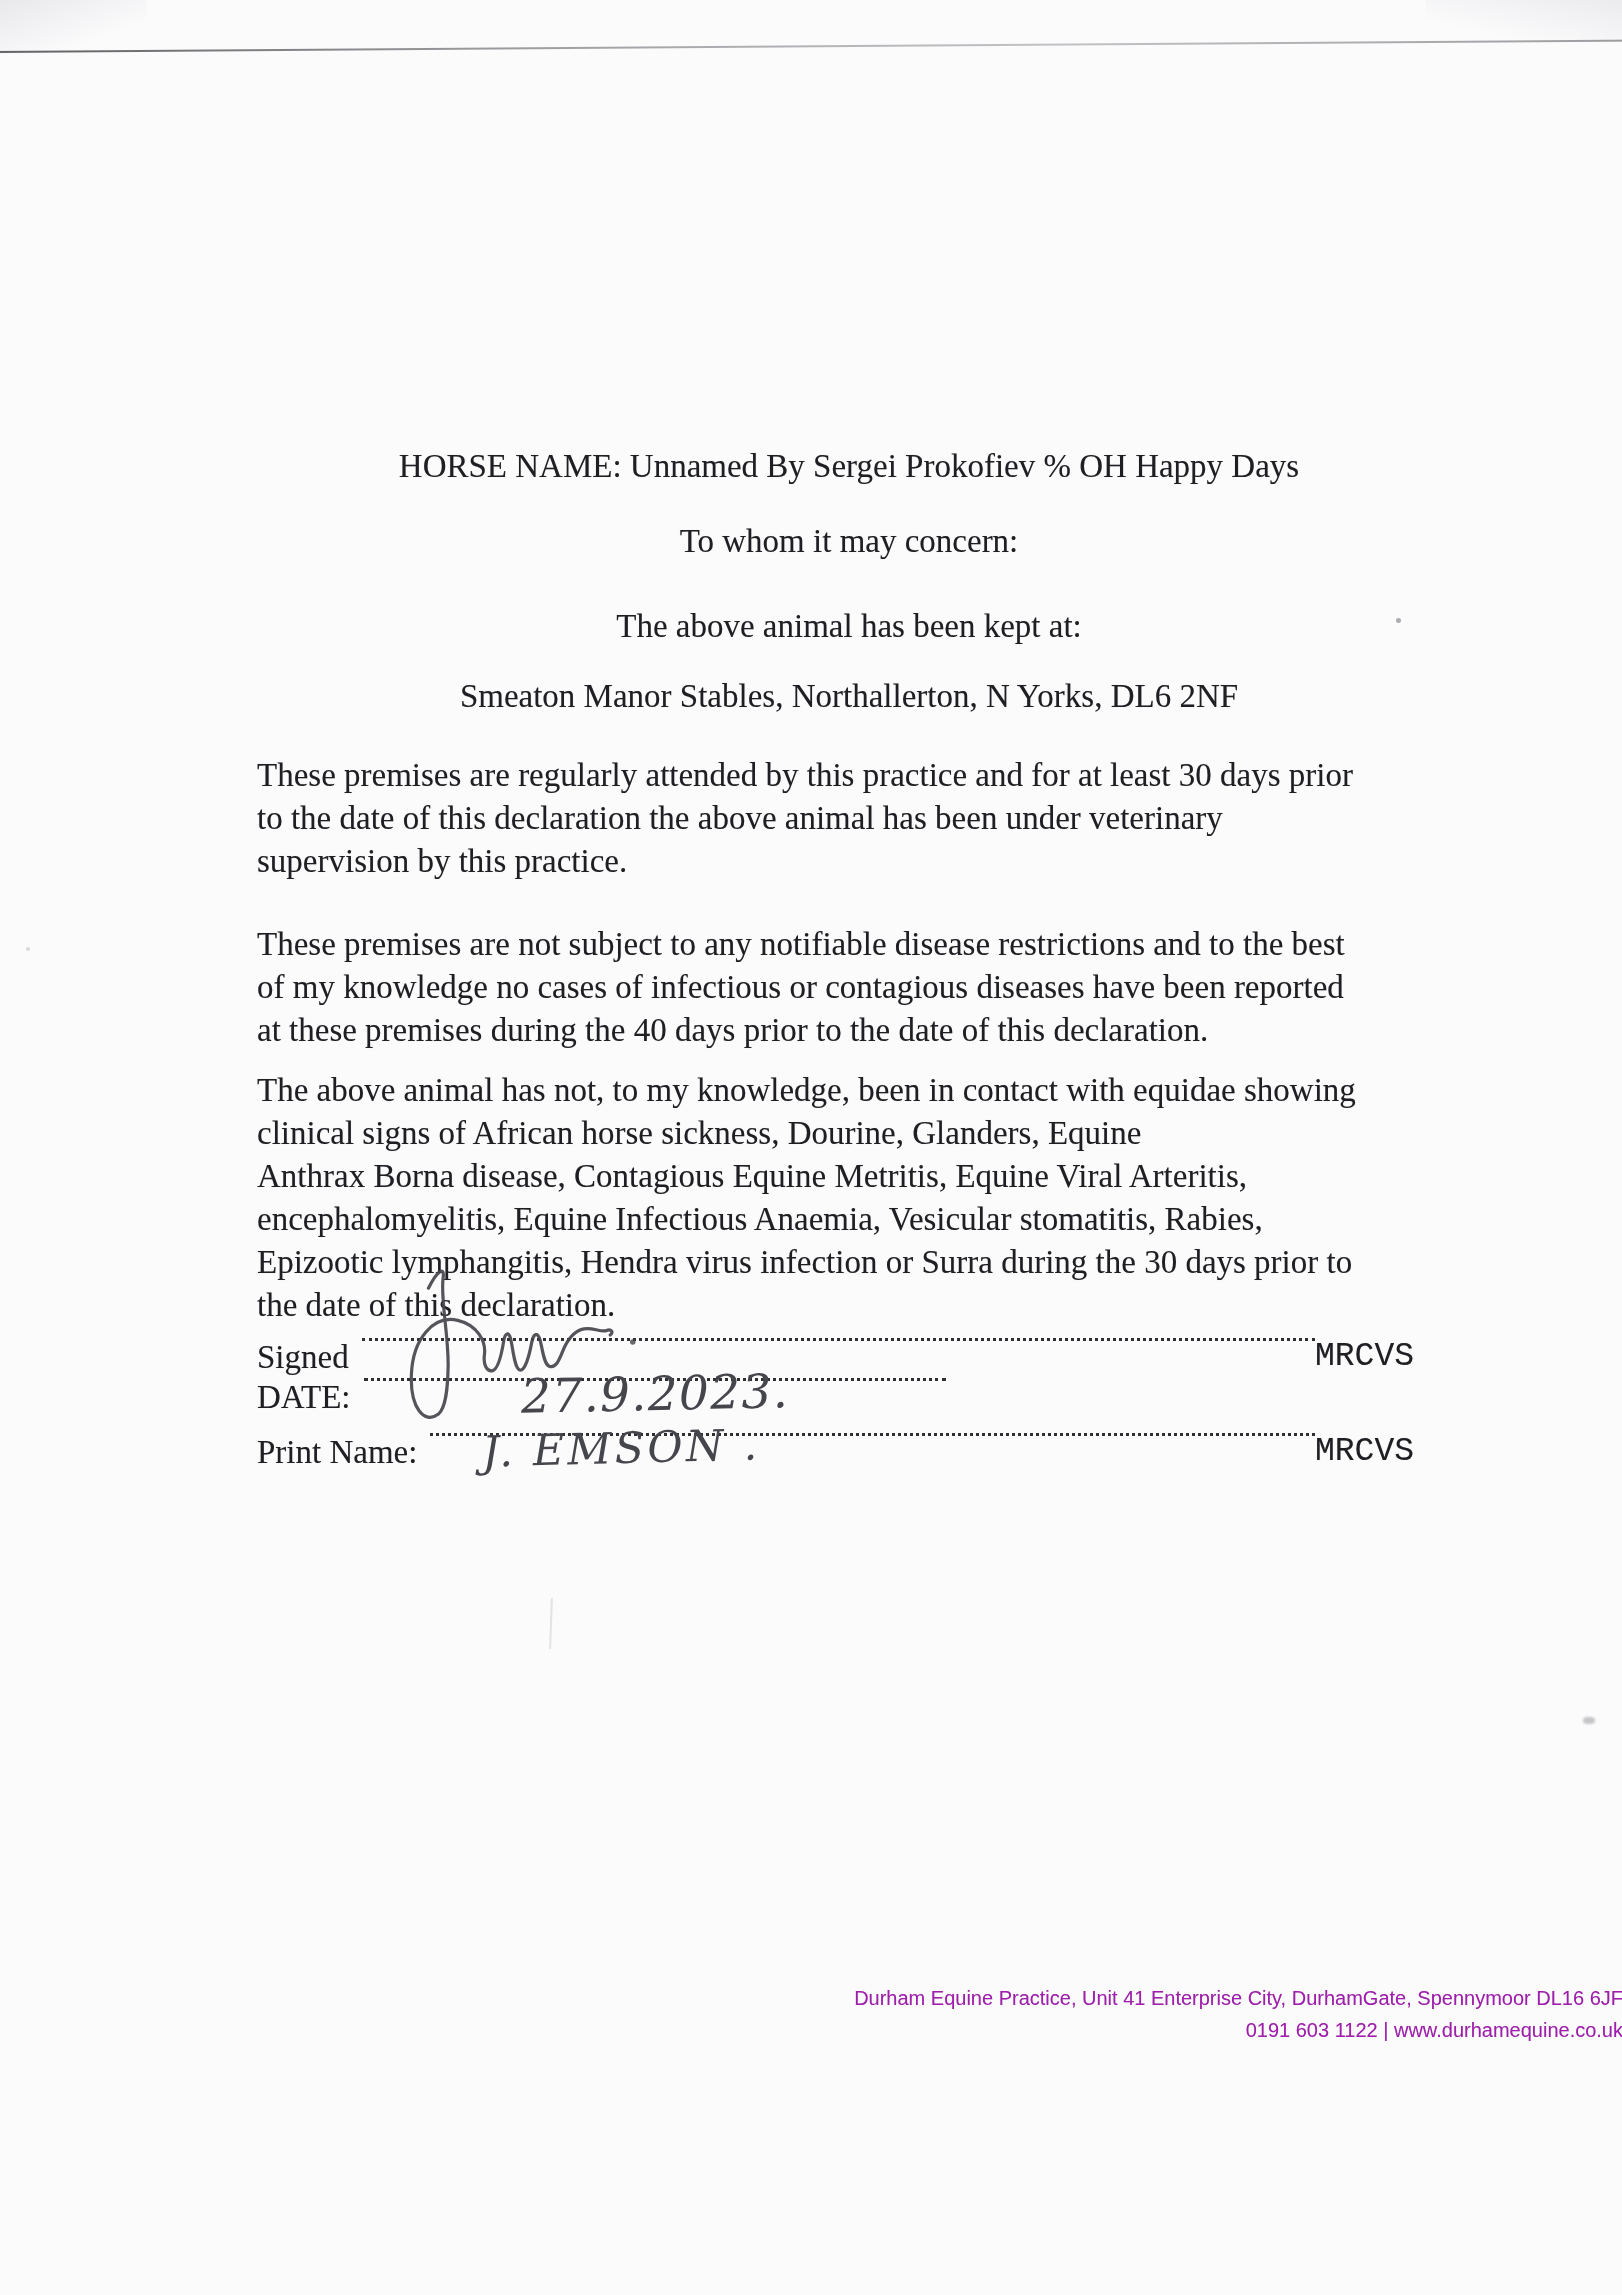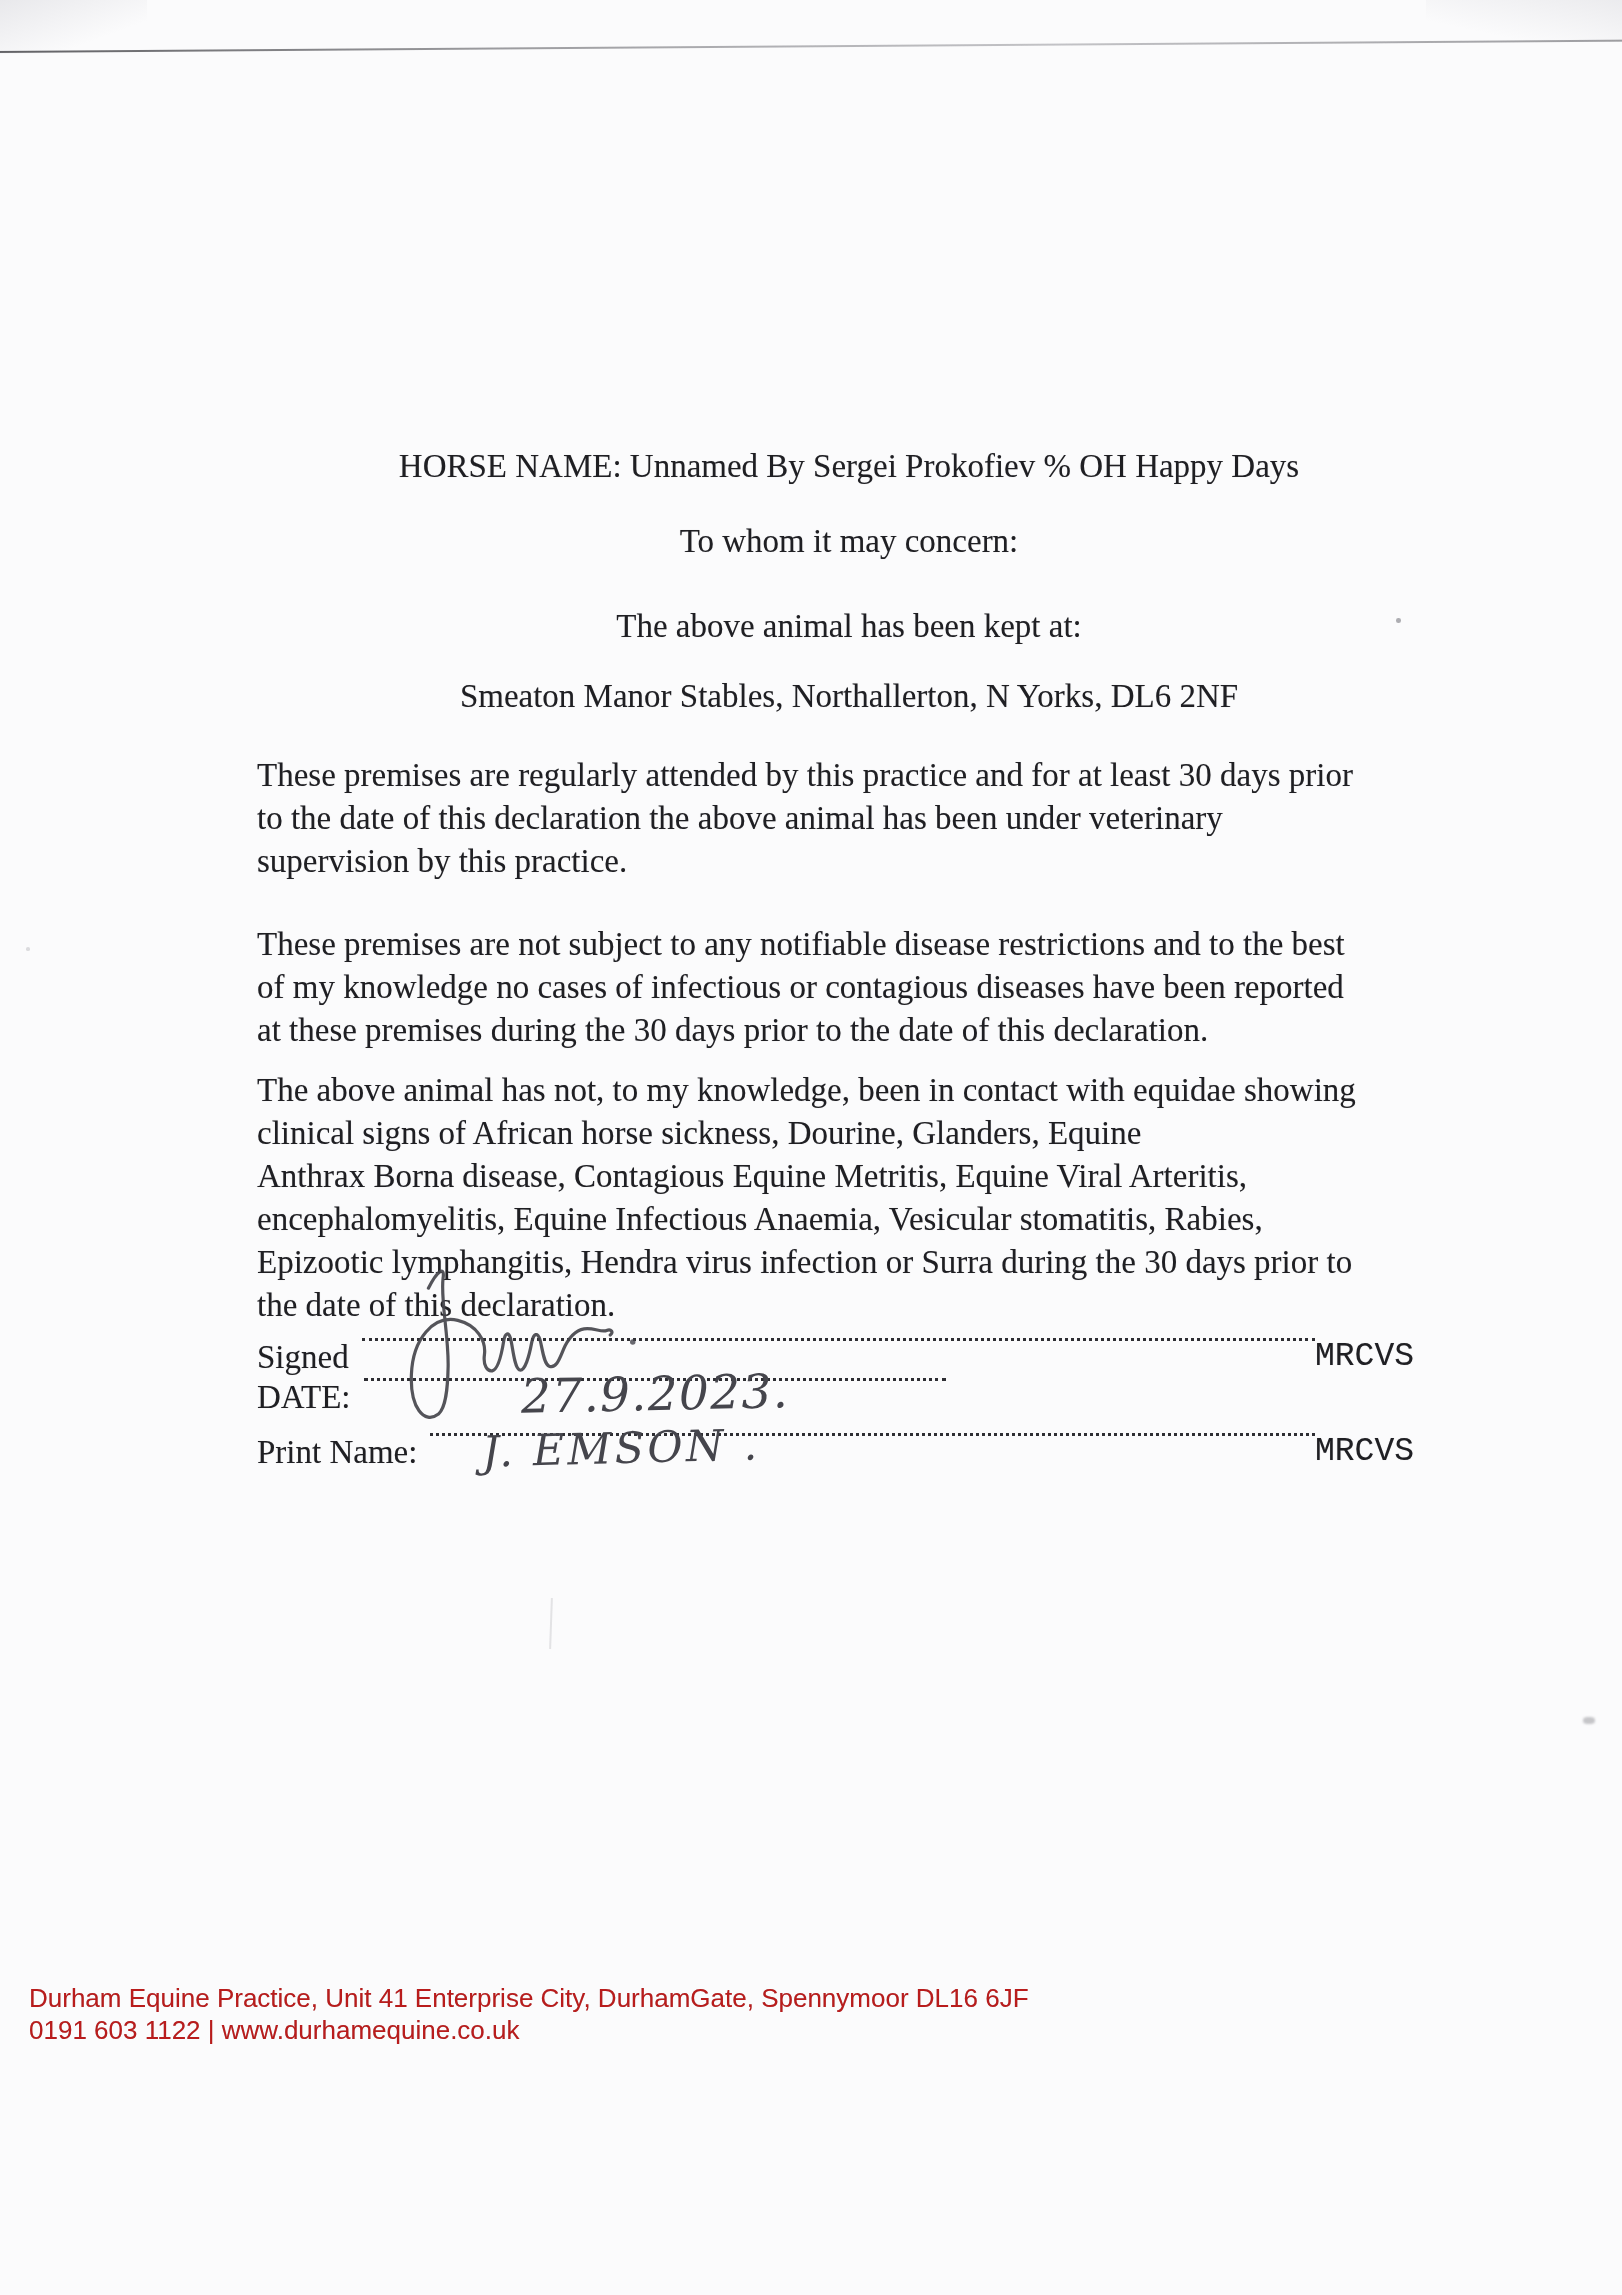--- a/index.html
+++ b/index.html
@@ -50,23 +50,23 @@
   .date-hw{
     left:521px;top:1366px;font-size:47px;letter-spacing:1.4px;
     transform:rotate(-1.2deg);
   }
   .name-hw{
     left:482px;top:1423px;font-size:43px;letter-spacing:3.2px;
     transform:rotate(-1.5deg);
   }
   .signature-svg{position:absolute;left:399px;top:1256px;width:248px;height:170px;}
   .footer{
-    position:absolute;left:29px;top:1982px;width:1594px;text-align:left;
+    position:absolute;left:29px;top:1982px;width:1594px;text-align:right;
     font-family:"Liberation Sans","DejaVu Sans",sans-serif;
-    font-size:26px;line-height:32px;color:#b91c1c;
+    font-size:20px;line-height:32px;color:#a21caf;
     text-shadow:0 0 0.5px rgba(46,46,51,.25);
   }
   .scan-edge-line{
     position:absolute;left:-5.5px;top:51px;width:1639px;height:1.8px;
     background:linear-gradient(90deg,#46464a 0%,#5c5c60 10%,#8a8a8e 30%,#a8a8ac 50%,#b9b9bd 65%,#a2a2a6 82%,#8d8d91 100%);
     transform:rotate(-0.40deg);transform-origin:left center;
     border-radius:0.9px;opacity:.85;filter:blur(0.3px);
   }
   .shade-tl{
     position:absolute;left:0;top:0;width:147px;height:54px;
@@ -105,21 +105,21 @@
 
   <div class="para" style="top:754px">
     <div>These premises are regularly attended by this practice and for at least 30 days prior</div>
     <div>to the date of this declaration the above animal has been under veterinary</div>
     <div>supervision by this practice.</div>
   </div>
 
   <div class="para" style="top:923px">
     <div>These premises are not subject to any notifiable disease restrictions and to the best</div>
     <div>of my knowledge no cases of infectious or contagious diseases have been reported</div>
-    <div>at these premises during the 30 days prior to the date of this declaration.</div>
+    <div>at these premises during the 40 days prior to the date of this declaration.</div>
   </div>
 
   <div class="para" style="top:1069px">
     <div>The above animal has not, to my knowledge, been in contact with equidae showing</div>
     <div>clinical signs of African horse sickness, Dourine, Glanders, Equine</div>
     <div>Anthrax Borna disease, Contagious Equine Metritis, Equine Viral Arteritis,</div>
     <div>encephalomyelitis, Equine Infectious Anaemia, Vesicular stomatitis, Rabies,</div>
     <div>Epizootic lymphangitis, Hendra virus infection or Surra during the 30 days prior to</div>
     <div>the date of this declaration.</div>
   </div>

